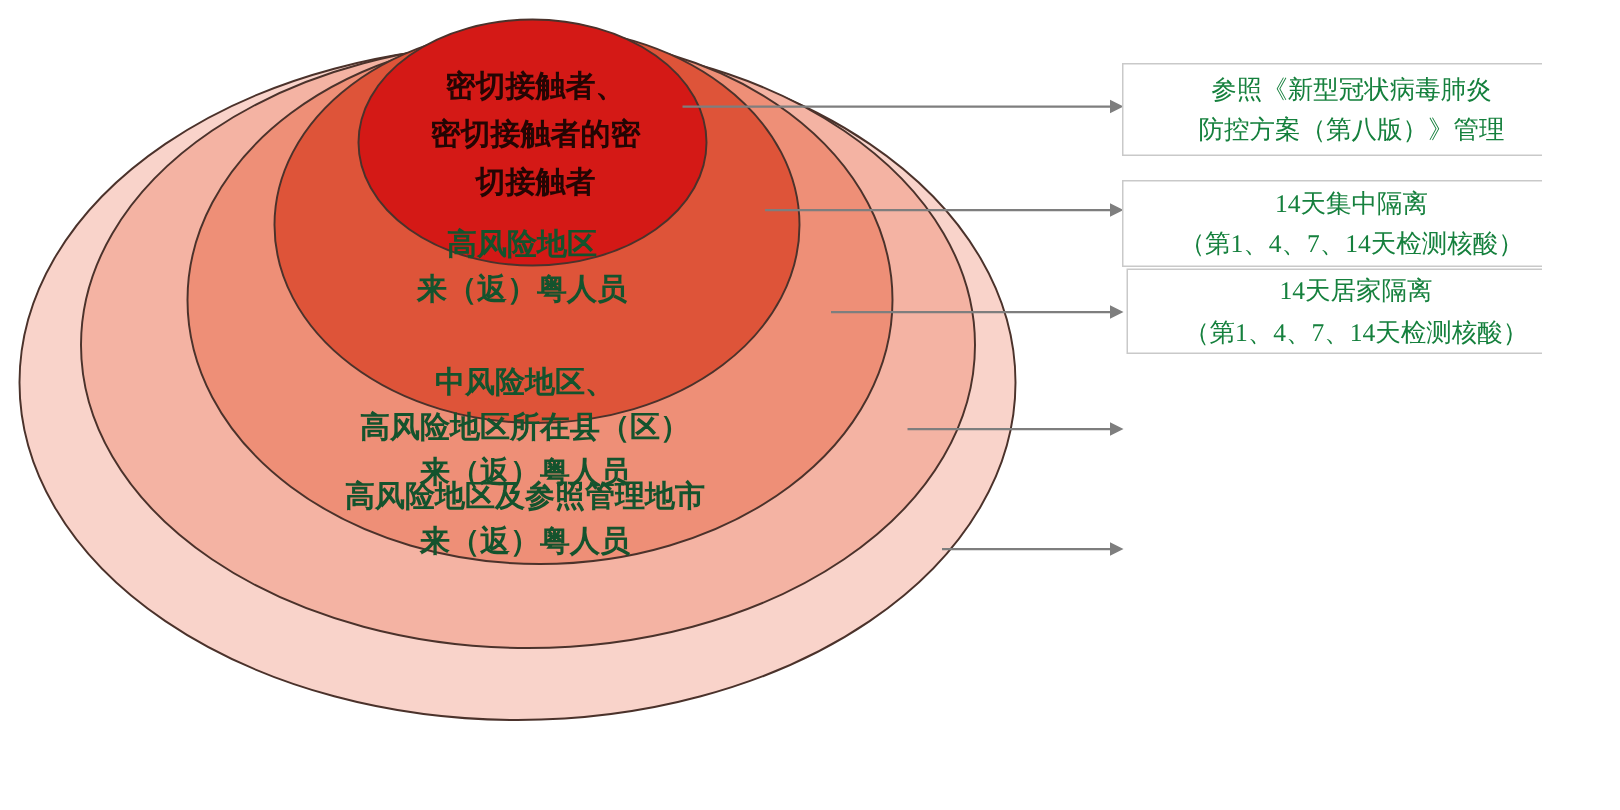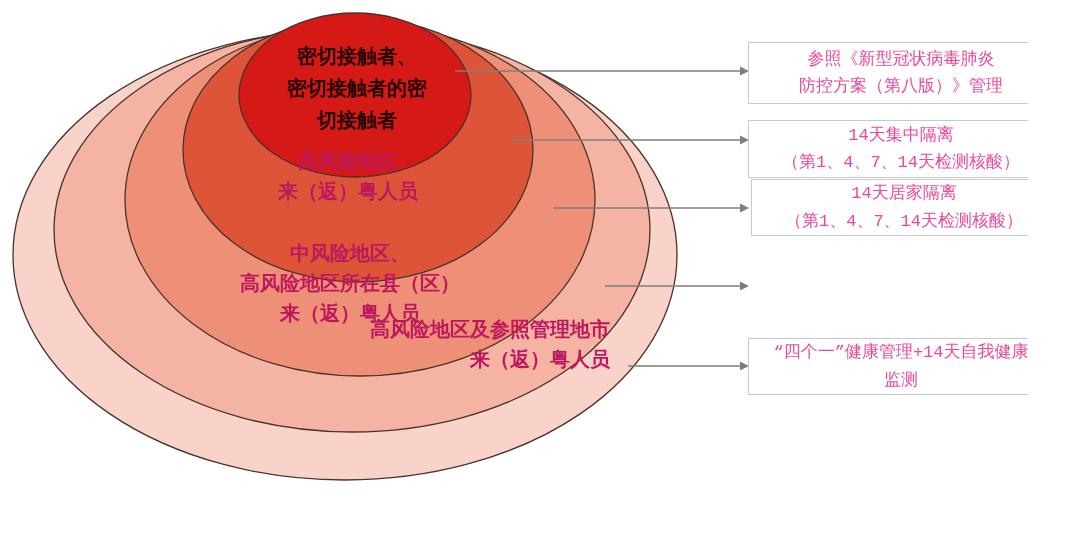--- a/index.html
+++ b/index.html
@@ -6,21 +6,21 @@
     margin: 0;
     padding: 0;
     background: #ffffff;
   }
   .stage {
     position: relative;
     width: 1028px;
     height: 540px;
     background: #ffffff;
     overflow: hidden;
-    font-family: Liberation Mono, monospace;
+    font-family: Liberation Serif, serif;
   }
   .rings-svg {
     position: absolute;
     left: 0;
     top: 0;
   }
   .rings-svg ellipse {
     stroke: #4b322b;
     stroke-width: 1.3;
   }
@@ -33,42 +33,42 @@
     stroke: none;
   }
   .ring-label {
     position: absolute;
     transform: translate(-50%, -50%);
     text-align: center;
     white-space: pre-line;
     font-weight: bold;
     font-size: 20px;
     line-height: 1.5;
-    color: #be185d;
+    color: #14532d;
     width: 520px;
     pointer-events: none;
   }
   .ring-label.inner {
     font-size: 20px;
     line-height: 1.6;
     color: #240503;
   }
   .measure-box {
     position: absolute;
     box-sizing: border-box;
     border: 1.5px solid #c9c9c9;
     background: #ffffff;
     display: flex;
     align-items: center;
     justify-content: center;
     text-align: center;
     white-space: pre-line;
     font-size: 17px;
     line-height: 1.6;
-    color: #ec4899;
+    color: #15803d;
     padding: 2px 6px;
   }
 </style>
 </head>
 <body>
 
 <div class="stage">
 
   <svg class="rings-svg" width="1080" height="540" viewBox="0 0 1080 540">
 
@@ -98,30 +98,28 @@
 密切接触者的密
 切接触者</div>
 
   <div class="ring-label" style="left:348px; top:178px;">高风险地区
 来（返）粤人员</div>
 
   <div class="ring-label" style="left:350px; top:270px;margin-top:15px;">中风险地区、
 高风险地区所在县（区）
 来（返）粤人员</div>
 
-  <div class="ring-label" style="left:350px; top:346px;text-align:right;">高风险地区及参照管理地市
+  <div class="ring-label" style="left:350px; top:346px;">高风险地区及参照管理地市
 来（返）粤人员</div>
 
 
   <div class="measure-box" style="left:748px; top:42px;  width:306px; height:62px;">参照《新型冠状病毒肺炎
 防控方案（第八版）》管理</div>
 
   <div class="measure-box" style="left:748px; top:120px; width:306px; height:58px;">14天集中隔离
 （第1、4、7、14天检测核酸）</div>
 
   <div class="measure-box" style="left:751px; top:179px; width:306px; height:57px;">14天居家隔离
 （第1、4、7、14天检测核酸）</div>
 
 
-  <div class="measure-box" style="left:748px; top:338px; width:306px; height:57px;">“四个一”健康管理+14天自我健康
-监测</div>
 
 </div>
 
 </body></html>

